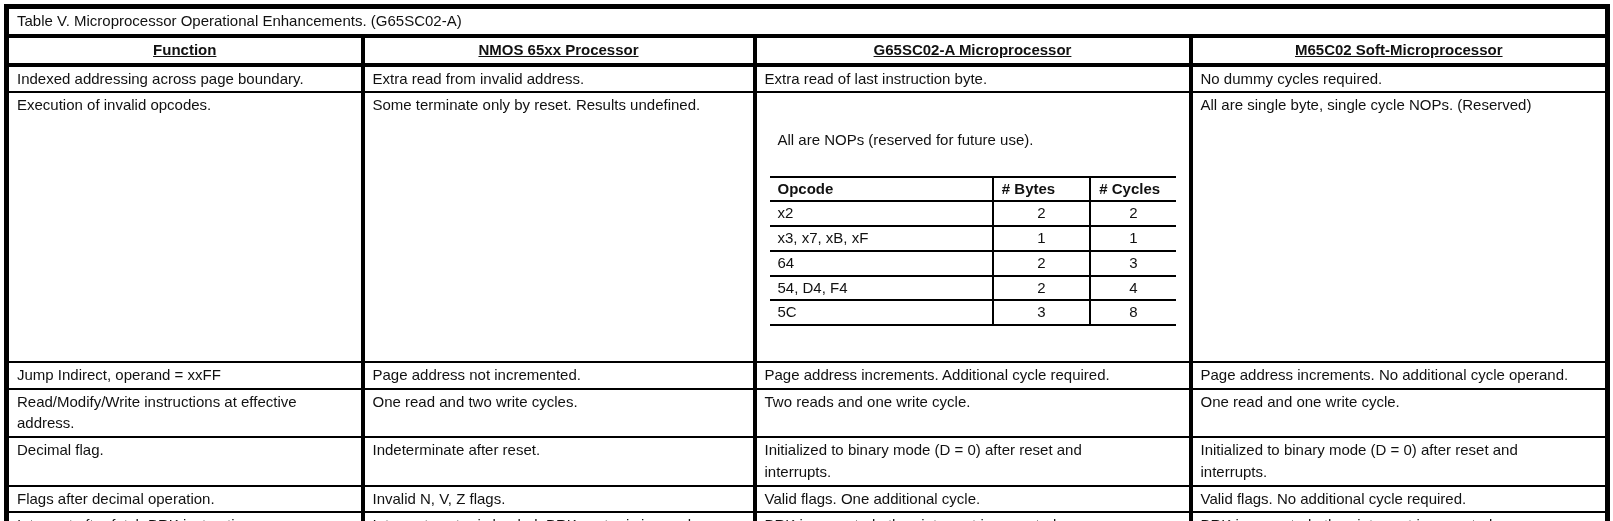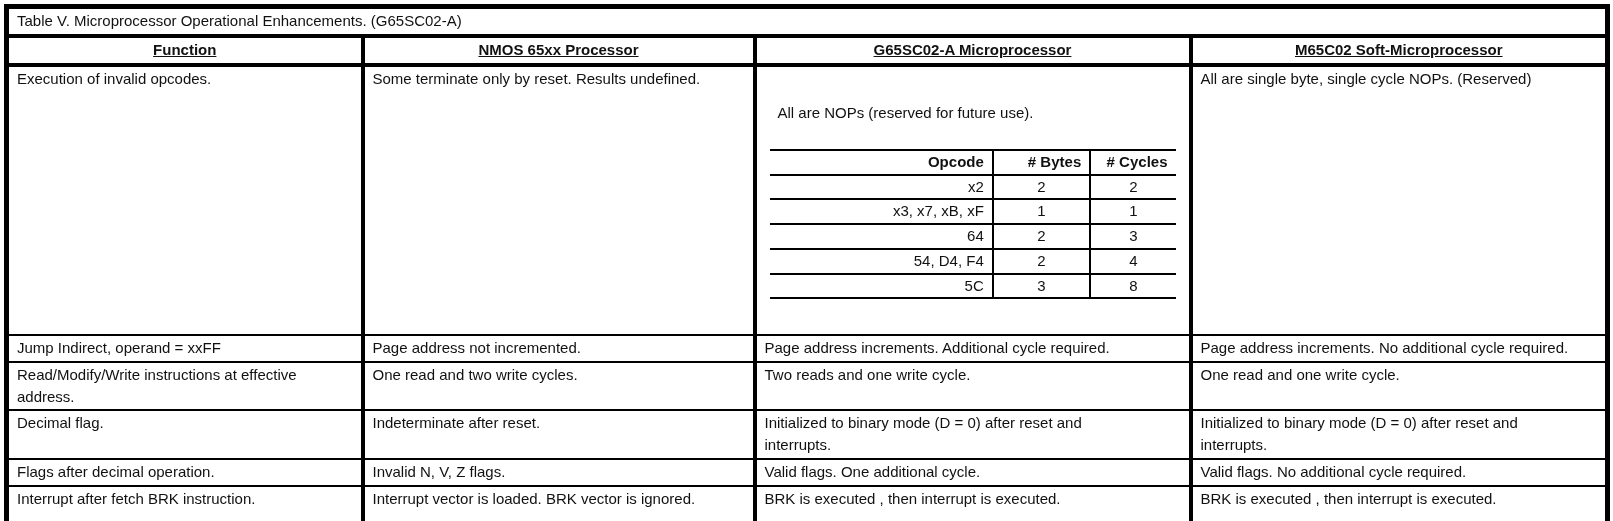--- a/index.html
+++ b/index.html
@@ -63,21 +63,21 @@
     width: 100%;
     border-collapse: collapse;
     table-layout: fixed;
     margin-top: 1px;
   }
   .optable td, .optable th {
     border: 2px solid #000000;
     padding: 0 8px 1px 8px;
     height: 21px;
     vertical-align: top;
-    text-align: right;
+    text-align: left;
     font-weight: normal;
     overflow: hidden;
   }
   .optable tr > *:first-child { border-left: none; }
   .optable tr > *:last-child  { border-right: none; }
   .optable th {
     font-weight: bold;
   }
   .optable td.num {
     text-align: center;
@@ -99,20 +99,26 @@
     <td class="title-cell" colspan="4">Table V. Microprocessor Operational Enhancements. (G65SC02-A)</td>
   </tr>
 
   <tr style="height:23px">
     <th class="head-cell">Function</th>
     <th class="head-cell colsep">NMOS 65xx Processor</th>
     <th class="head-cell colsep">G65SC02-A Microprocessor</th>
     <th class="head-cell colsep">M65C02 Soft-Microprocessor</th>
   </tr>
 
+  <tr style="height:22px">
+    <td>Indexed addressing across page boundary.</td>
+    <td class="colsep">Extra read from invalid address.</td>
+    <td class="colsep">Extra read of last instruction byte.</td>
+    <td class="colsep">No dummy cycles required.</td>
+  </tr>
 
   <tr style="height:178px">
     <td>Execution of invalid opcodes.</td>
     <td class="colsep">Some terminate only by reset. Results undefined.</td>
     <td class="colsep nopad">
       <div class="cell-text">All are NOPs (reserved for future use).</div>
       <table class="optable">
         <colgroup>
           <col style="width:55%">
           <col style="width:24%">
@@ -150,21 +156,21 @@
         </tr>
       </tbody></table>
     </td>
     <td class="colsep">All are single byte, single cycle NOPs. (Reserved)</td>
   </tr>
 
   <tr style="height:22px">
     <td>Jump Indirect, operand = xxFF</td>
     <td class="colsep">Page address not incremented.</td>
     <td class="colsep">Page address increments. Additional cycle required.</td>
-    <td class="colsep">Page address increments. No additional cycle required.</td>
+    <td class="colsep">Page address increments. No additional cycle operand.</td>
   </tr>
 
   <tr style="height:45px">
     <td>Read/Modify/Write instructions at effective
 address.</td>
     <td class="colsep">One read and two write cycles.</td>
     <td class="colsep">Two reads and one write cycle.</td>
     <td class="colsep">One read and one write cycle.</td>
   </tr>
 

